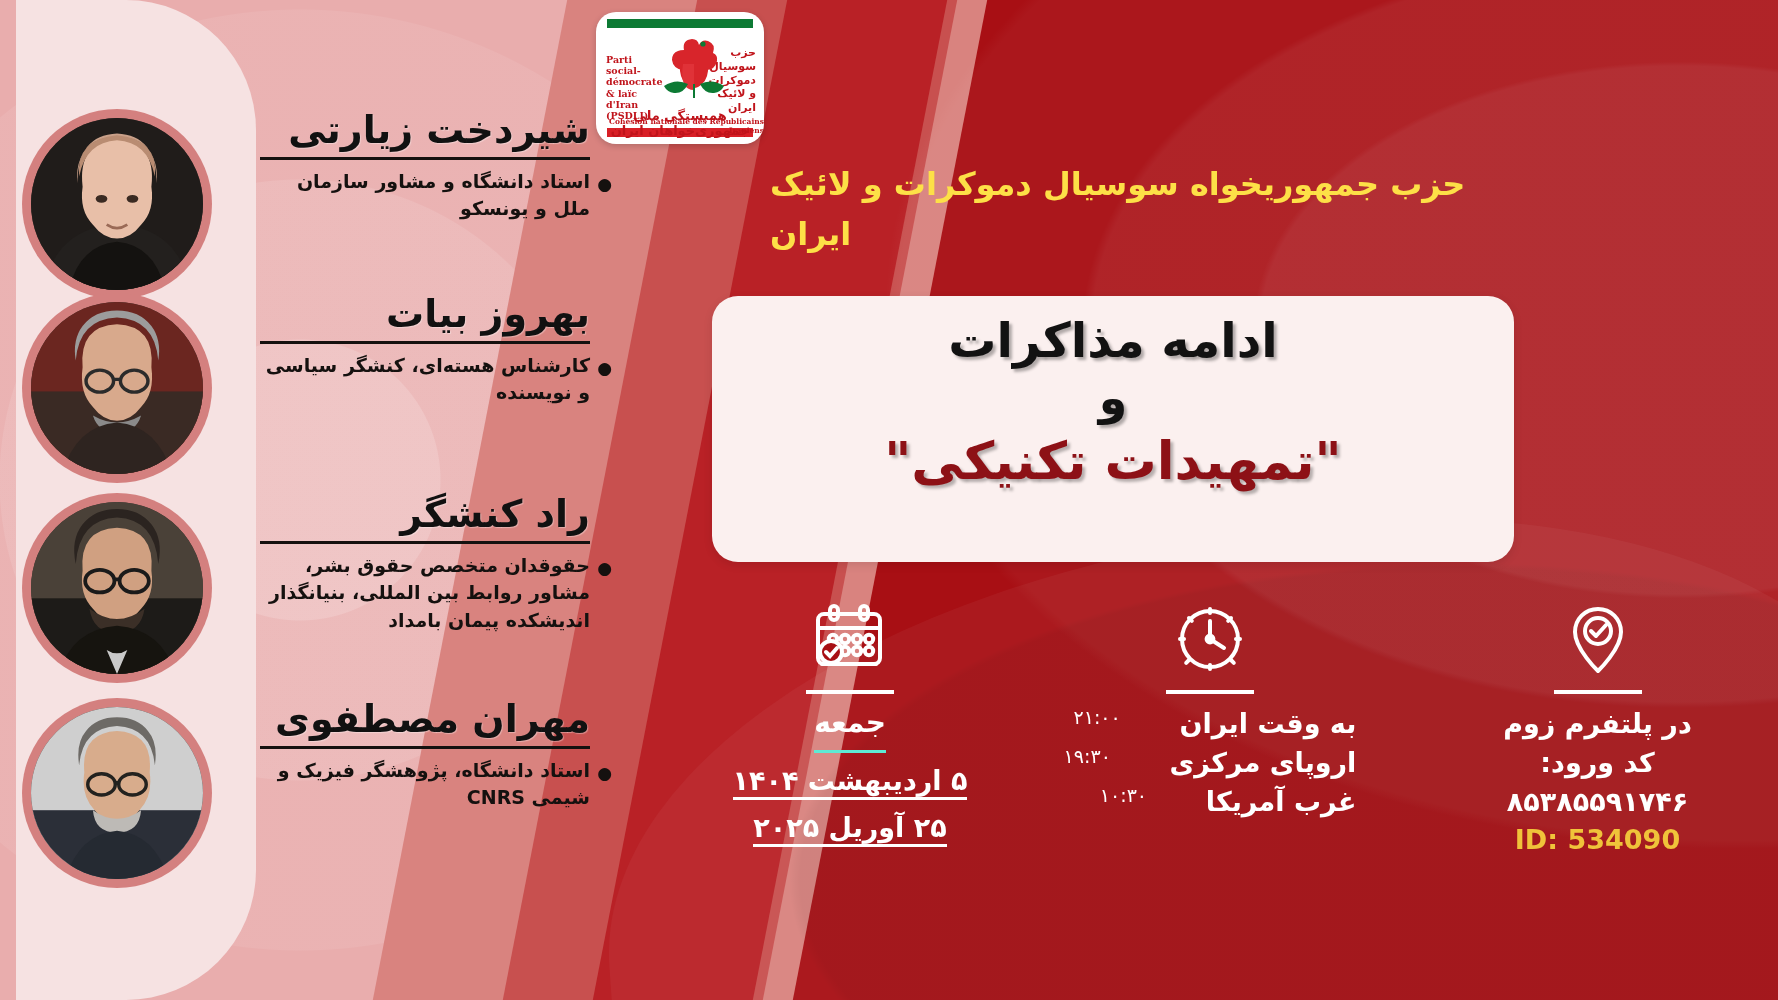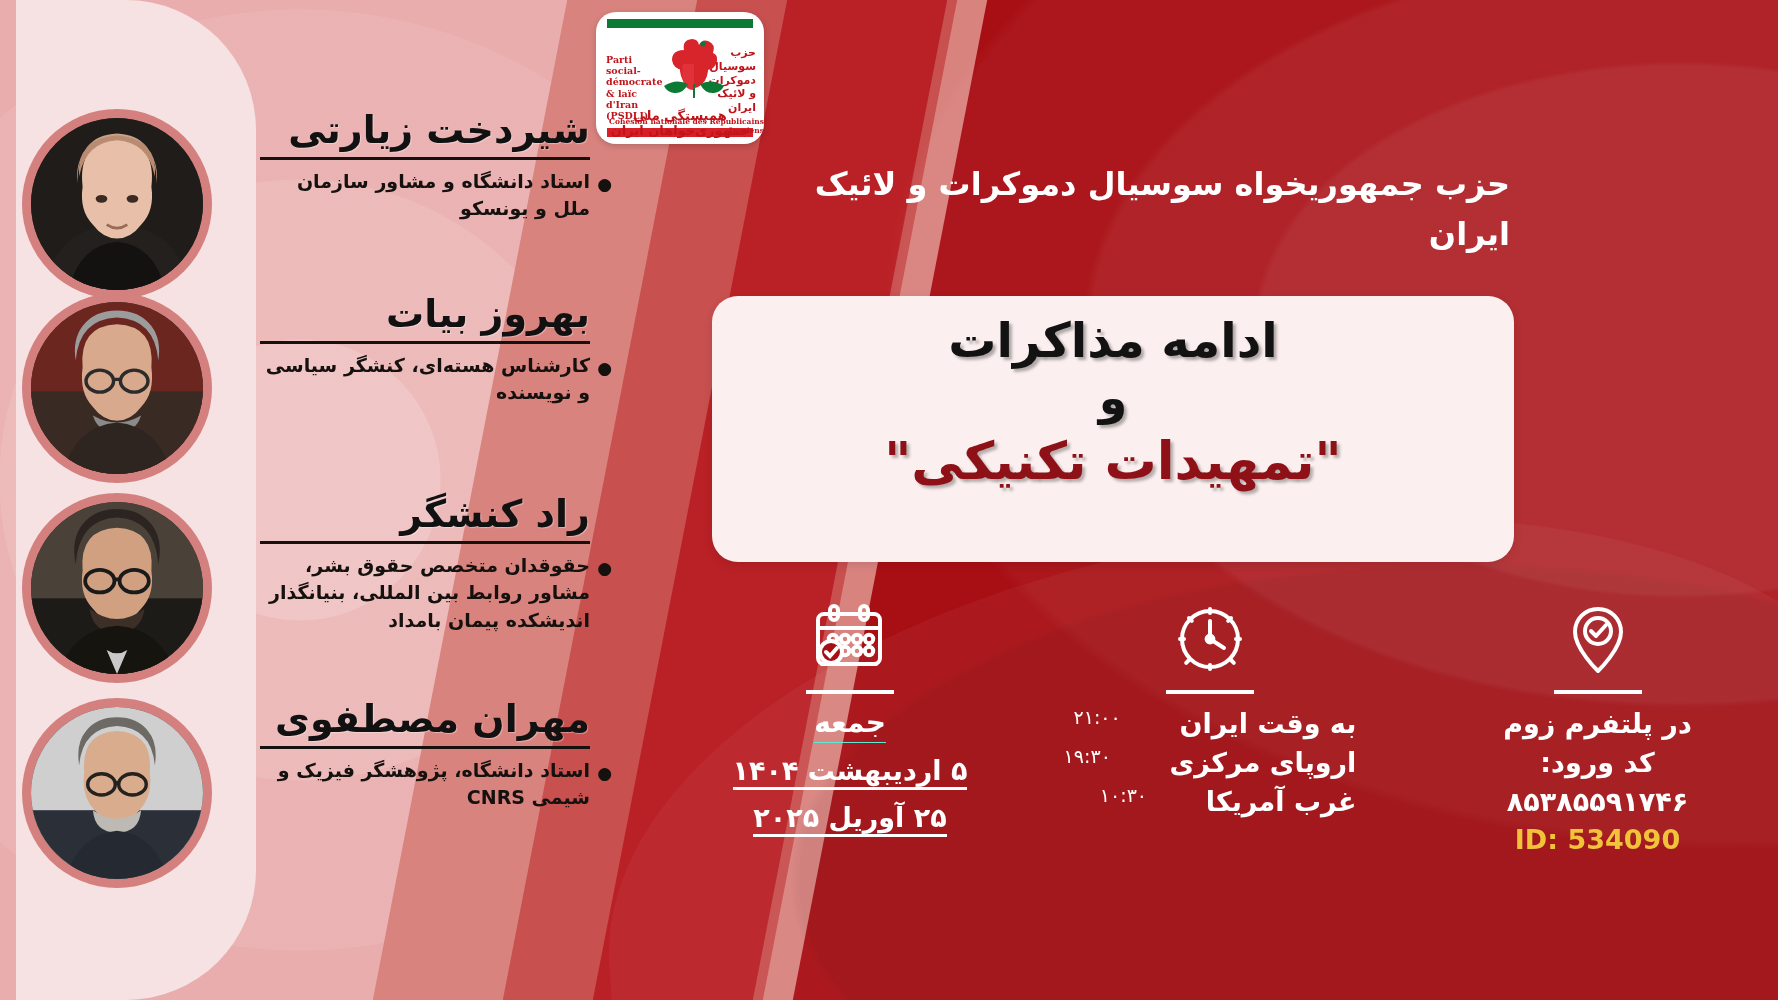--- a/index.html
+++ b/index.html
@@ -122,21 +122,21 @@
   }
   .logo-cap2 {
     position:absolute; left:0; right:0; top:105px; text-align:right;
     font-size:7.5px; color:#c0141b; font-weight:bold;
     font-family:"DejaVu Serif","Liberation Serif",serif;
   }
 
   
   .header-block {
     position:absolute; left:770px; top:160px; width:740px;
-    direction:rtl; text-align:right; color:#ffffff;
+    direction:rtl; text-align:left; color:#fde047;
   }
   .header-line {
     font-size:32px; font-weight:bold; line-height:1.55;
   }
 
   
   .main-card {
     position:absolute; left:712px; top:296px; width:802px; height:266px;
     background:#fbf0ef; border-radius:26px;
     box-shadow:0 3px 10px rgba(0,0,0,.10);
@@ -157,21 +157,21 @@
   }
 
   
   .info-row { position:absolute; left:700px; top:596px; width:1060px; height:300px; }
   .info-col { position:absolute; top:0; text-align:center; color:#fff; direction:rtl; }
   .info-icon { height:90px; display:flex; align-items:center; justify-content:center; }
   .info-underline { width:88px; height:4px; background:#fff; margin:4px auto 10px auto; }
   .info-title {
     font-size:28px; font-weight:bold; color:#fff; line-height:1.35;
   }
-  .info-title-u { border-bottom:1px solid #5eead4; display:inline-block; padding-bottom:0; }
+  .info-title-u { border-bottom:3px solid #5eead4; display:inline-block; padding-bottom:8px; }
   .info-line {
     font-size:27px; font-weight:bold; color:#fff; line-height:1.45; white-space:nowrap;
   }
   .info-line .u { border-bottom:3px solid #fff; padding-bottom:1px;text-align:right; }
   .id-line { font-size:27px; font-weight:bold; color:#f0c33a; line-height:1.4; }
 
   .col-date { left:0px;   width:300px; }
   .col-time { left:300px; width:420px; }
   .col-plat { left:735px; width:325px; }
 

